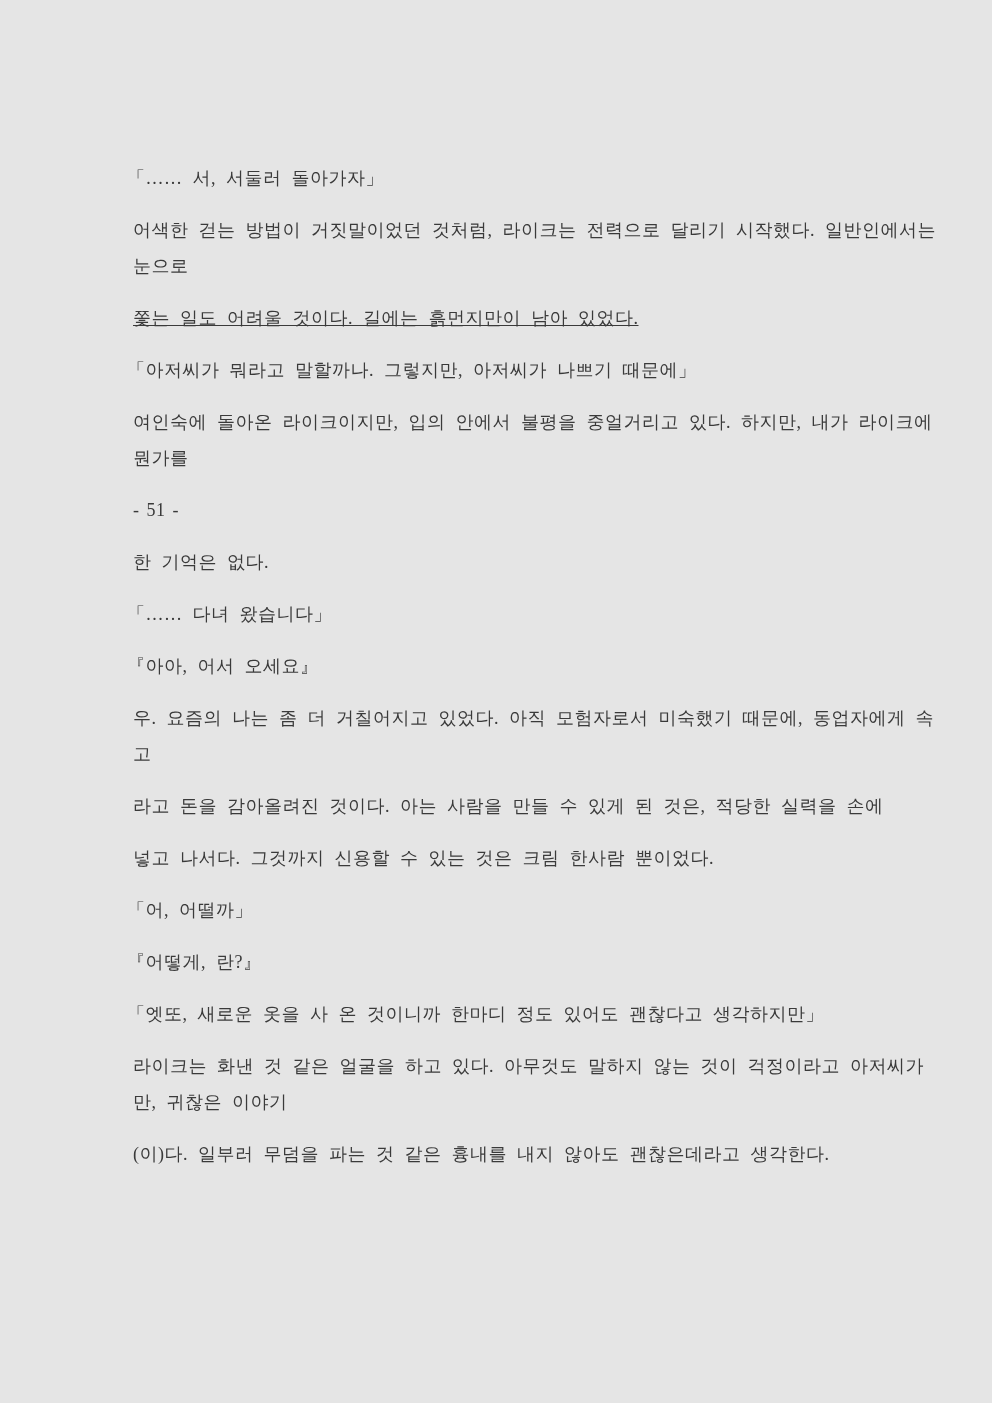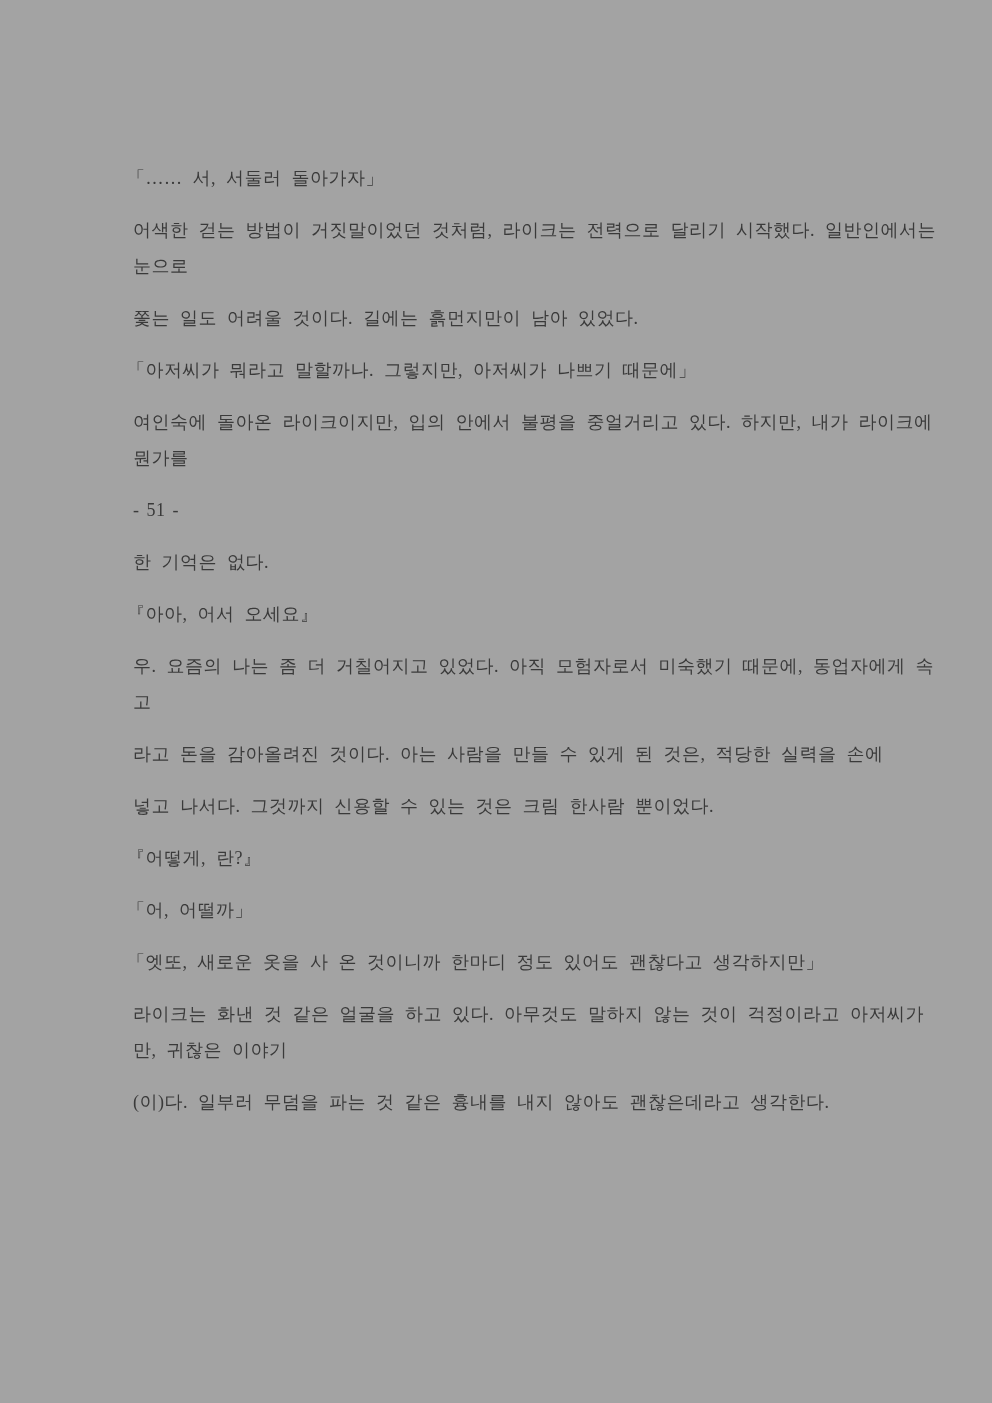--- a/index.html
+++ b/index.html
@@ -35,64 +35,67 @@
   .para.dialogue {
     margin-left: -6px;
   }
   .para.page-number .line {
     word-spacing: 2px;
   }
 </style>
 </head>
 <body>
 
-<div class="page" style="background: #a3a3a3;">
+<div class="page" style="background: #e5e5e5;">
   <div class="text-block">
 
   <div class="para dialogue" style="color: rgb(58, 58, 58);">
         <div class="line">「…… 서, 서둘러 돌아가자」</div>
       </div>
       <div class="para narration" style="color: rgb(58, 58, 58);">
         <div class="line">어색한 걷는 방법이 거짓말이었던 것처럼, 라이크는 전력으로 달리기 시작했다. 일반인에서는</div>
         <div class="line">눈으로</div>
       </div>
-      <div class="para narration" style="color: rgb(58, 58, 58);">
+      <div class="para narration" style="color: rgb(58, 58, 58); text-decoration: underline;">
         <div class="line">쫓는 일도 어려울 것이다. 길에는 흙먼지만이 남아 있었다.</div>
       </div>
       <div class="para dialogue" style="color: rgb(58, 58, 58);">
         <div class="line">「아저씨가 뭐라고 말할까나. 그렇지만, 아저씨가 나쁘기 때문에」</div>
       </div>
       <div class="para narration" style="color: rgb(58, 58, 58);">
         <div class="line">여인숙에 돌아온 라이크이지만, 입의 안에서 불평을 중얼거리고 있다. 하지만, 내가 라이크에</div>
         <div class="line">뭔가를</div>
       </div>
       <div class="para page-number" style="color: rgb(58, 58, 58);">
         <div class="line">- 51 -</div>
       </div>
       <div class="para narration" style="color: rgb(58, 58, 58);">
         <div class="line">한 기억은 없다.</div>
       </div>
       <div class="para dialogue" style="color: rgb(58, 58, 58);">
+        <div class="line">「…… 다녀 왔습니다」</div>
+      </div>
+      <div class="para dialogue" style="color: rgb(58, 58, 58);">
         <div class="line">『아아, 어서 오세요』</div>
       </div>
       <div class="para narration" style="color: rgb(58, 58, 58); margin-top: 16px;">
         <div class="line">우. 요즘의 나는 좀 더 거칠어지고 있었다. 아직 모험자로서 미숙했기 때문에, 동업자에게 속</div>
         <div class="line">고</div>
       </div>
       <div class="para narration" style="color: rgb(58, 58, 58);">
         <div class="line">라고 돈을 감아올려진 것이다. 아는 사람을 만들 수 있게 된 것은, 적당한 실력을 손에</div>
       </div>
       <div class="para narration" style="color: rgb(58, 58, 58);">
         <div class="line">넣고 나서다. 그것까지 신용할 수 있는 것은 크림 한사람 뿐이었다.</div>
       </div>
       <div class="para dialogue" style="color: rgb(58, 58, 58);">
-        <div class="line">『어떻게, 란?』</div>
+        <div class="line">「어, 어떨까」</div>
       </div>
       <div class="para dialogue" style="color: rgb(58, 58, 58);">
-        <div class="line">「어, 어떨까」</div>
+        <div class="line">『어떻게, 란?』</div>
       </div>
       <div class="para dialogue" style="color: rgb(58, 58, 58);">
         <div class="line">「엣또, 새로운 옷을 사 온 것이니까 한마디 정도 있어도 괜찮다고 생각하지만」</div>
       </div>
       <div class="para narration" style="color: rgb(58, 58, 58);">
         <div class="line">라이크는 화낸 것 같은 얼굴을 하고 있다. 아무것도 말하지 않는 것이 걱정이라고 아저씨가</div>
         <div class="line">만, 귀찮은 이야기</div>
       </div>
       <div class="para narration" style="color: rgb(58, 58, 58);">
         <div class="line">(이)다. 일부러 무덤을 파는 것 같은 흉내를 내지 않아도 괜찮은데라고 생각한다.</div>

